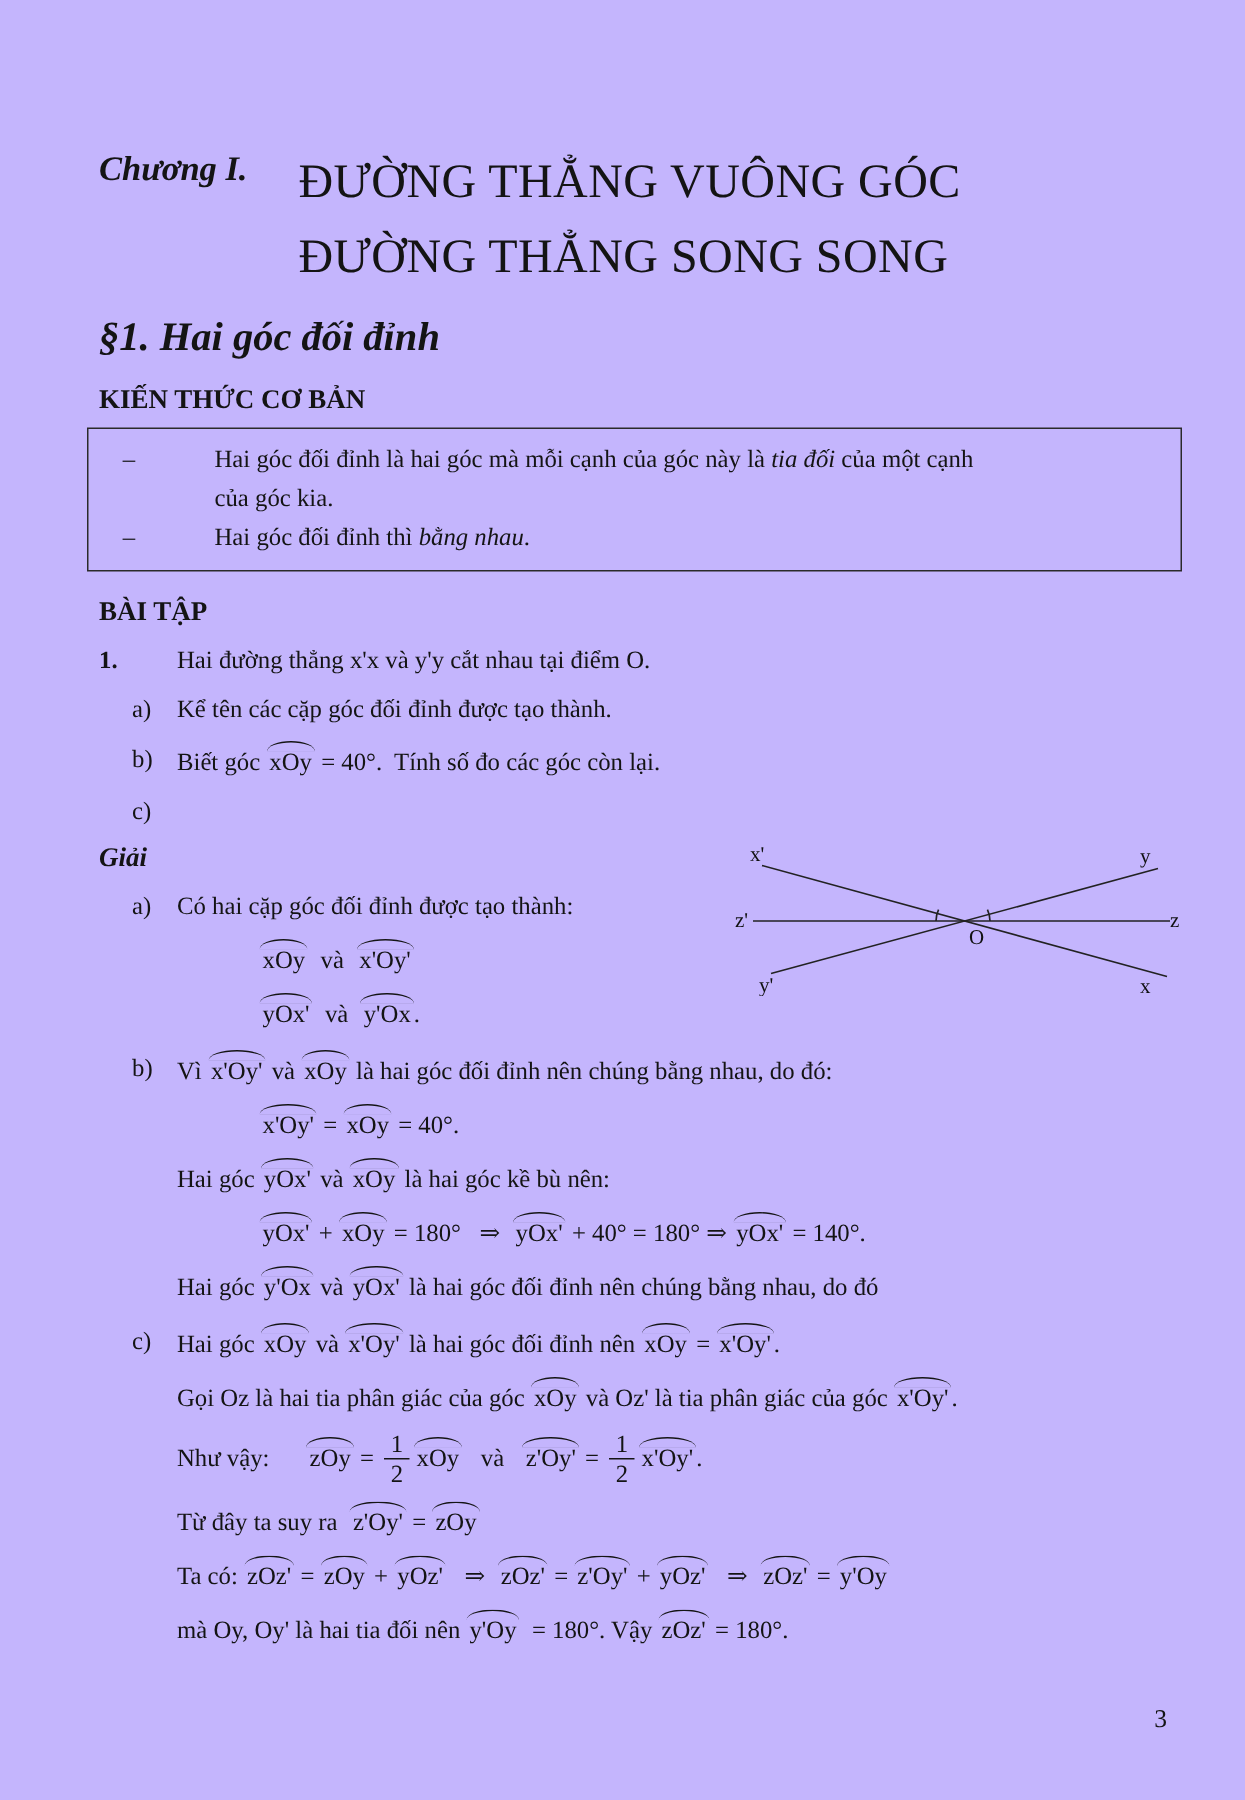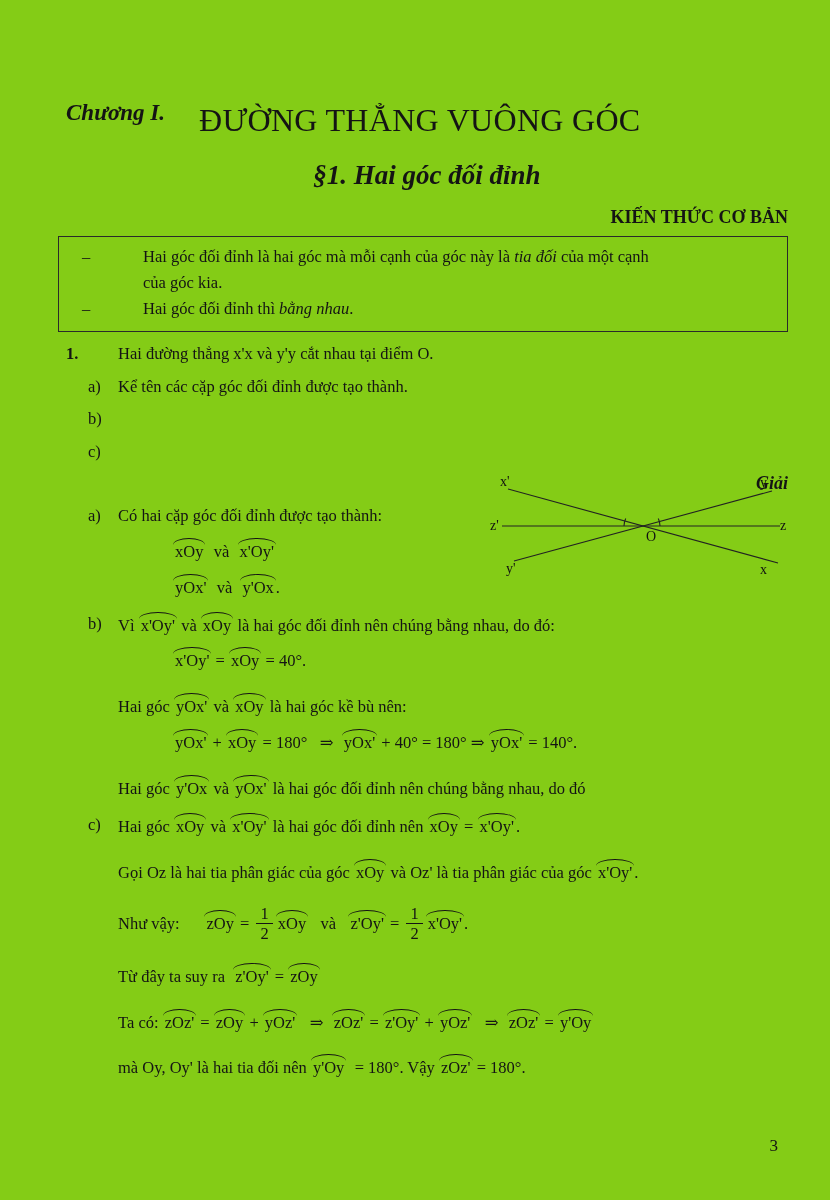--- a/index.html
+++ b/index.html
@@ -1,41 +1,41 @@
 <!DOCTYPE html>
 <html><head>
 <meta charset="utf-8">
 <style>
   html,body{margin:0;padding:0;background:#ffffff;}
   .page{
-    position:relative;width:830px;height:1200px;background:#84cc16;color:#141414;
+    position:relative;width:830px;height:1200px;background:#c4b5fd;color:#141414;
     font-family:"Liberation Serif","DejaVu Serif",serif;font-size:16.5px;
     box-sizing:border-box;padding:96px 42px 0 66px;overflow:hidden;
   }
   .chapter-header{display:flex;gap:34px;}
   .chapter-label{font-size:23px;font-weight:bold;font-style:italic;padding-top:4px;white-space:nowrap;}
   .chapter-titles{font-size:32px;font-weight:normal;line-height:1.55;letter-spacing:.3px;}
-  .section-title{text-align:center;font-size:27px;font-weight:bold;font-style:italic;margin-top:14px;}
-  .center-heading{text-align:right;font-size:18px;font-weight:bold;margin-top:16px;}
+  .section-title{text-align:left;font-size:27px;font-weight:bold;font-style:italic;margin-top:14px;}
+  .center-heading{text-align:left;font-size:18px;font-weight:bold;margin-top:16px;}
   .solution-heading{font-style:italic;margin-top:8px;}
   .theory-box{border:1.4px solid #2a2a2a;margin:8px 0 0 -8px;padding:7px 12px 9px 10px;line-height:1.58;}
   .theory-item{display:flex;}
   .dash{flex:none;width:34px;text-align:center;}
   .theory-text{flex:1;margin-left:40px;}
   .it{font-style:italic;}
   .rich{white-space:pre-wrap;}
   .problem{margin-top:10px;line-height:1.5;}
   .pline{display:flex;margin-top:8px;}
   .pnum{flex:none;width:52px;font-weight:bold;}
   .plabel{flex:none;width:30px;margin-left:22px;}
   .sline{display:flex;margin-top:10px;line-height:1.45;}
   .slabel{flex:none;width:30px;margin-left:22px;}
   .stext{flex:1;}
   .eq{margin-left:107px;margin-top:10px;line-height:1.45;}
-  .hang{margin-left:52px;margin-top:20px;line-height:1.45;}
+  .hang{margin-left:52px;margin-top:10px;line-height:1.45;}
   .sol-a{margin-top:4px;}
   .sol-b{clear:both;margin-top:12px;}
   .sol-c{margin-top:12px;padding-bottom:8px;}
   .figure{float:right;width:298px;margin:-30px 0 8px 12px;}
   .ang{position:relative;display:inline-block;padding:5px 2px 0;line-height:1.1;}
   .ang::before{content:"";position:absolute;left:0;right:0;top:0;height:6px;
     border-top:1.4px solid #141414;border-radius:50% 50% 0 0/100% 100% 0 0;}
   .frac{display:inline-block;vertical-align:-.65em;text-align:center;line-height:1.05;margin:0 3px;}
   .fn{display:block;border-bottom:1.3px solid #141414;padding:0 4px 1px;}
   .fd{display:block;padding-top:1px;}
@@ -43,50 +43,53 @@
 </style>
 </head>
 <body>
 
 <div class="page">
 
   <div class="chapter-header">
     <div class="chapter-label">Chương I.</div>
     <div class="chapter-titles">
       <div>ĐƯỜNG THẲNG VUÔNG GÓC</div>
+      <div>ĐƯỜNG THẲNG SONG SONG</div>
     </div>
   </div>
 
   <div class="section-title">§1. Hai góc đối đỉnh</div>
 
   <div class="center-heading">KIẾN THỨC CƠ BẢN</div>
 
   <div class="theory-box">
     <div class="theory-item">
       <span class="dash">–</span>
       <span class="theory-text rich"><span>Hai góc đối đỉnh là hai góc mà mỗi cạnh của góc này là </span><span class="it">tia đối</span><span> của một cạnh</span><br><span>của góc kia.</span></span>
     </div>
     <div class="theory-item">
       <span class="dash">–</span>
       <span class="theory-text rich"><span>Hai góc đối đỉnh thì </span><span class="it">bằng nhau</span><span>.</span></span>
     </div>
   </div>
 
+  <div class="center-heading">BÀI TẬP</div>
 
   <div class="problem">
     <div class="pline">
       <span class="pnum">1.</span>
       <span class="rich"><span>Hai đường thẳng x'x và y'y cắt nhau tại điểm O.</span></span>
     </div>
     <div class="pline">
       <span class="plabel">a)</span>
       <span class="rich"><span>Kể tên các cặp góc đối đỉnh được tạo thành.</span></span>
     </div>
     <div class="pline">
       <span class="plabel">b)</span>
+      <span class="rich"><span>Biết góc </span><span class="ang">xOy</span><span> = 40°.  Tính số đo các góc còn lại.</span></span>
     </div>
     <div class="pline">
       <span class="plabel">c)</span>
     </div>
   </div>
 
   <div class="center-heading solution-heading">Giải</div>
 
   <div class="sol-a">
     <div class="figure">

